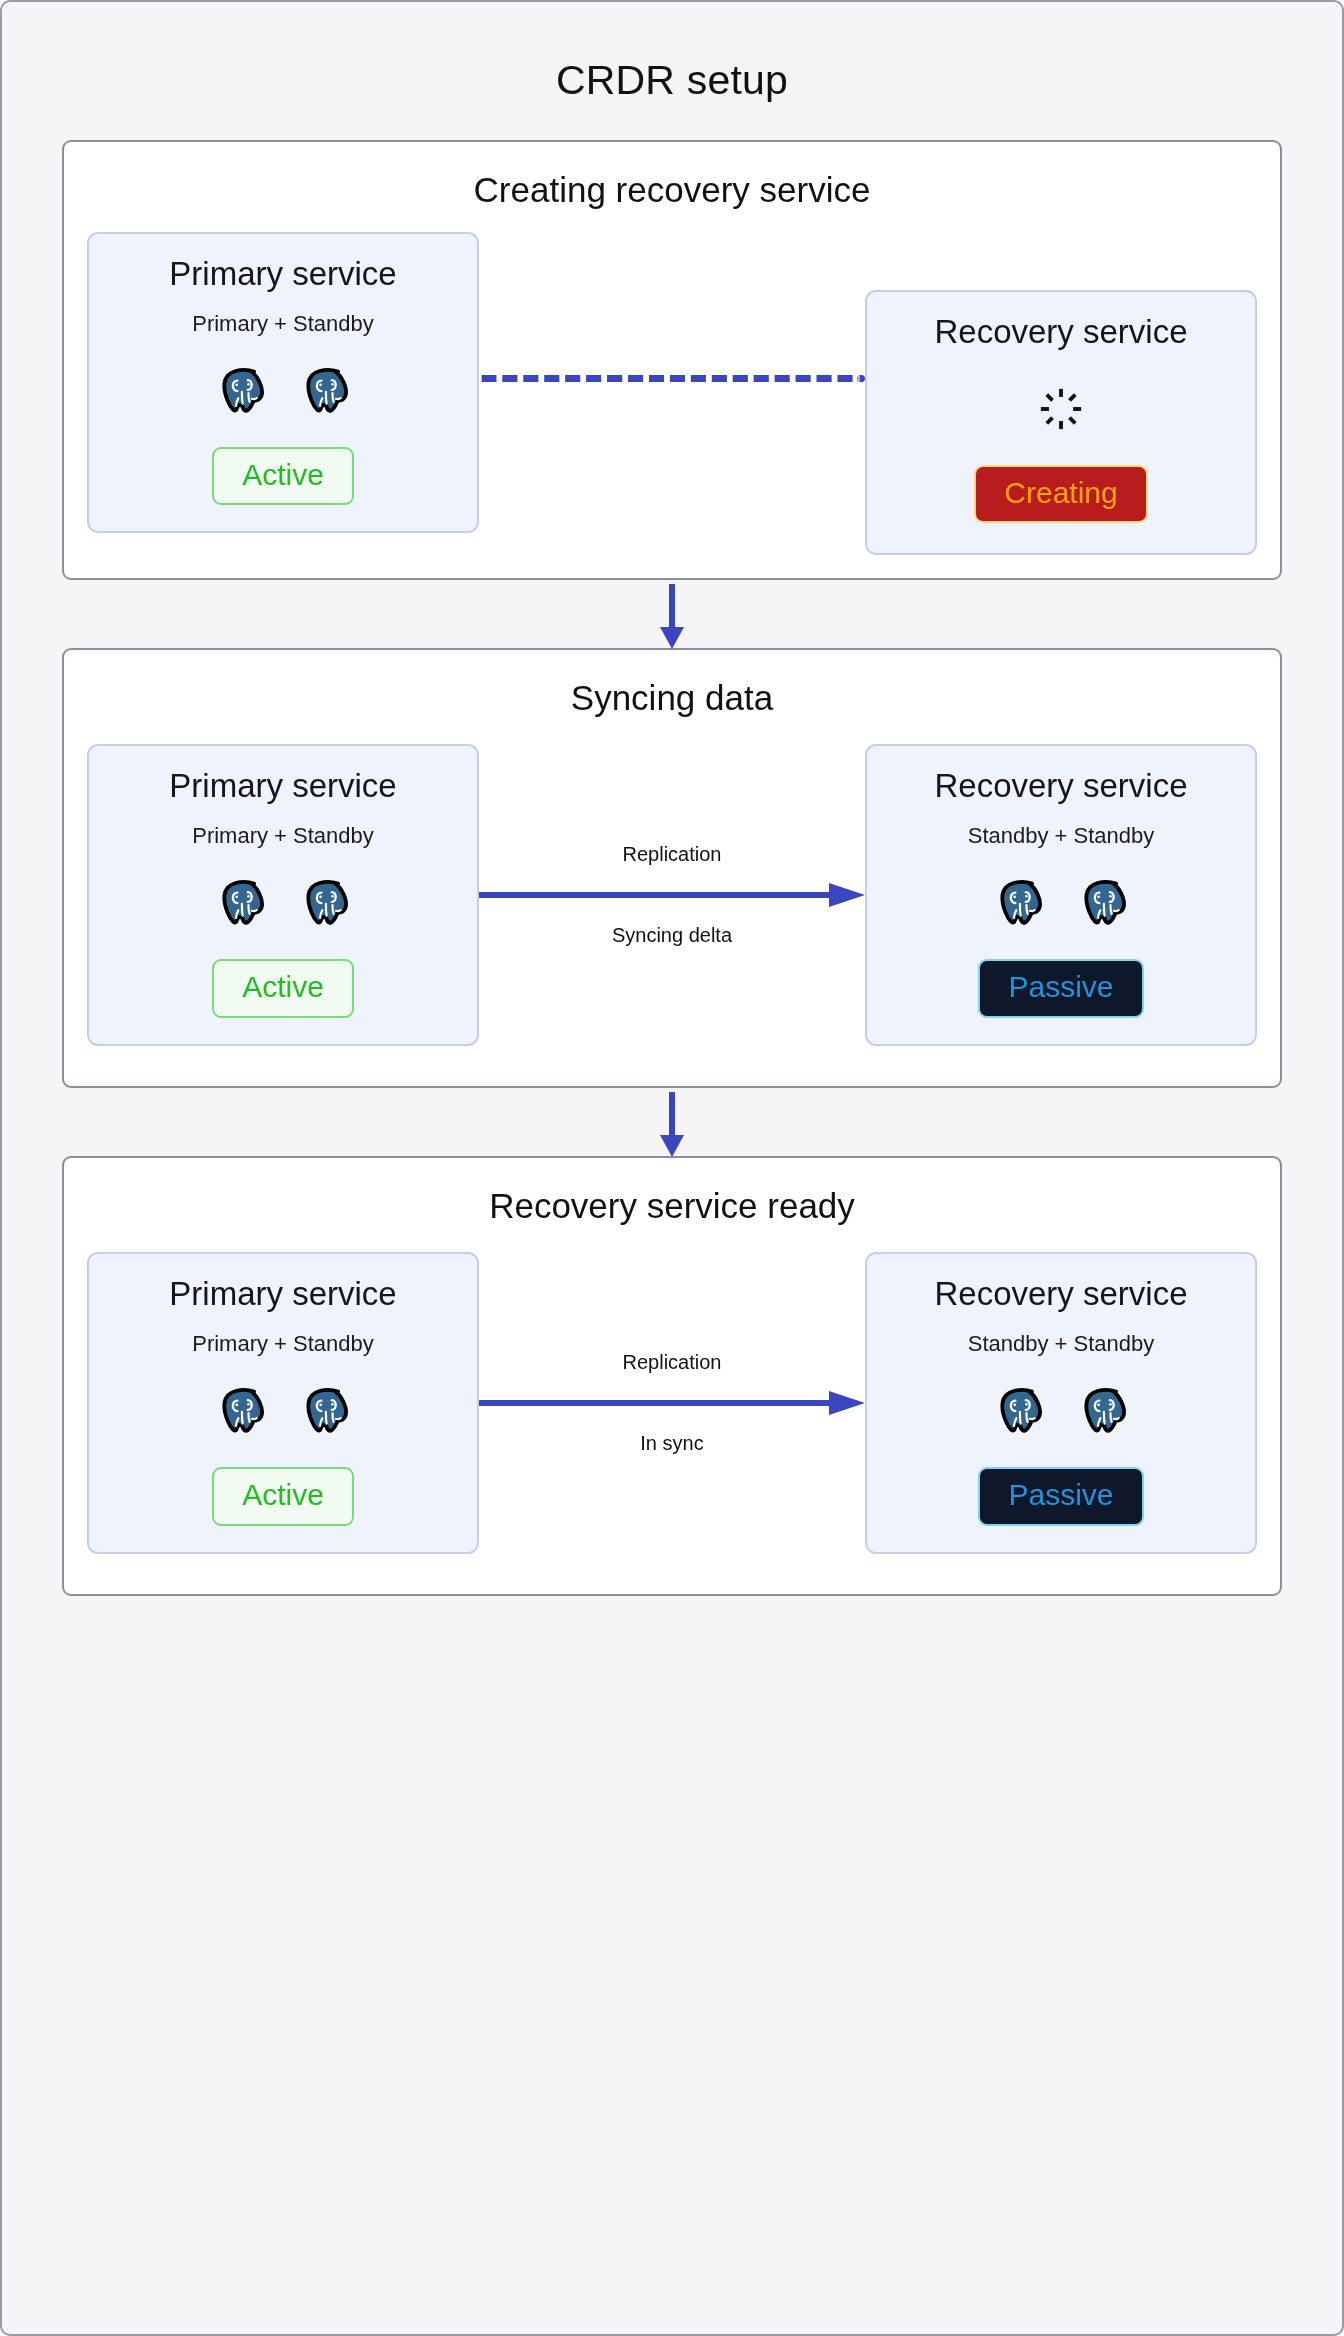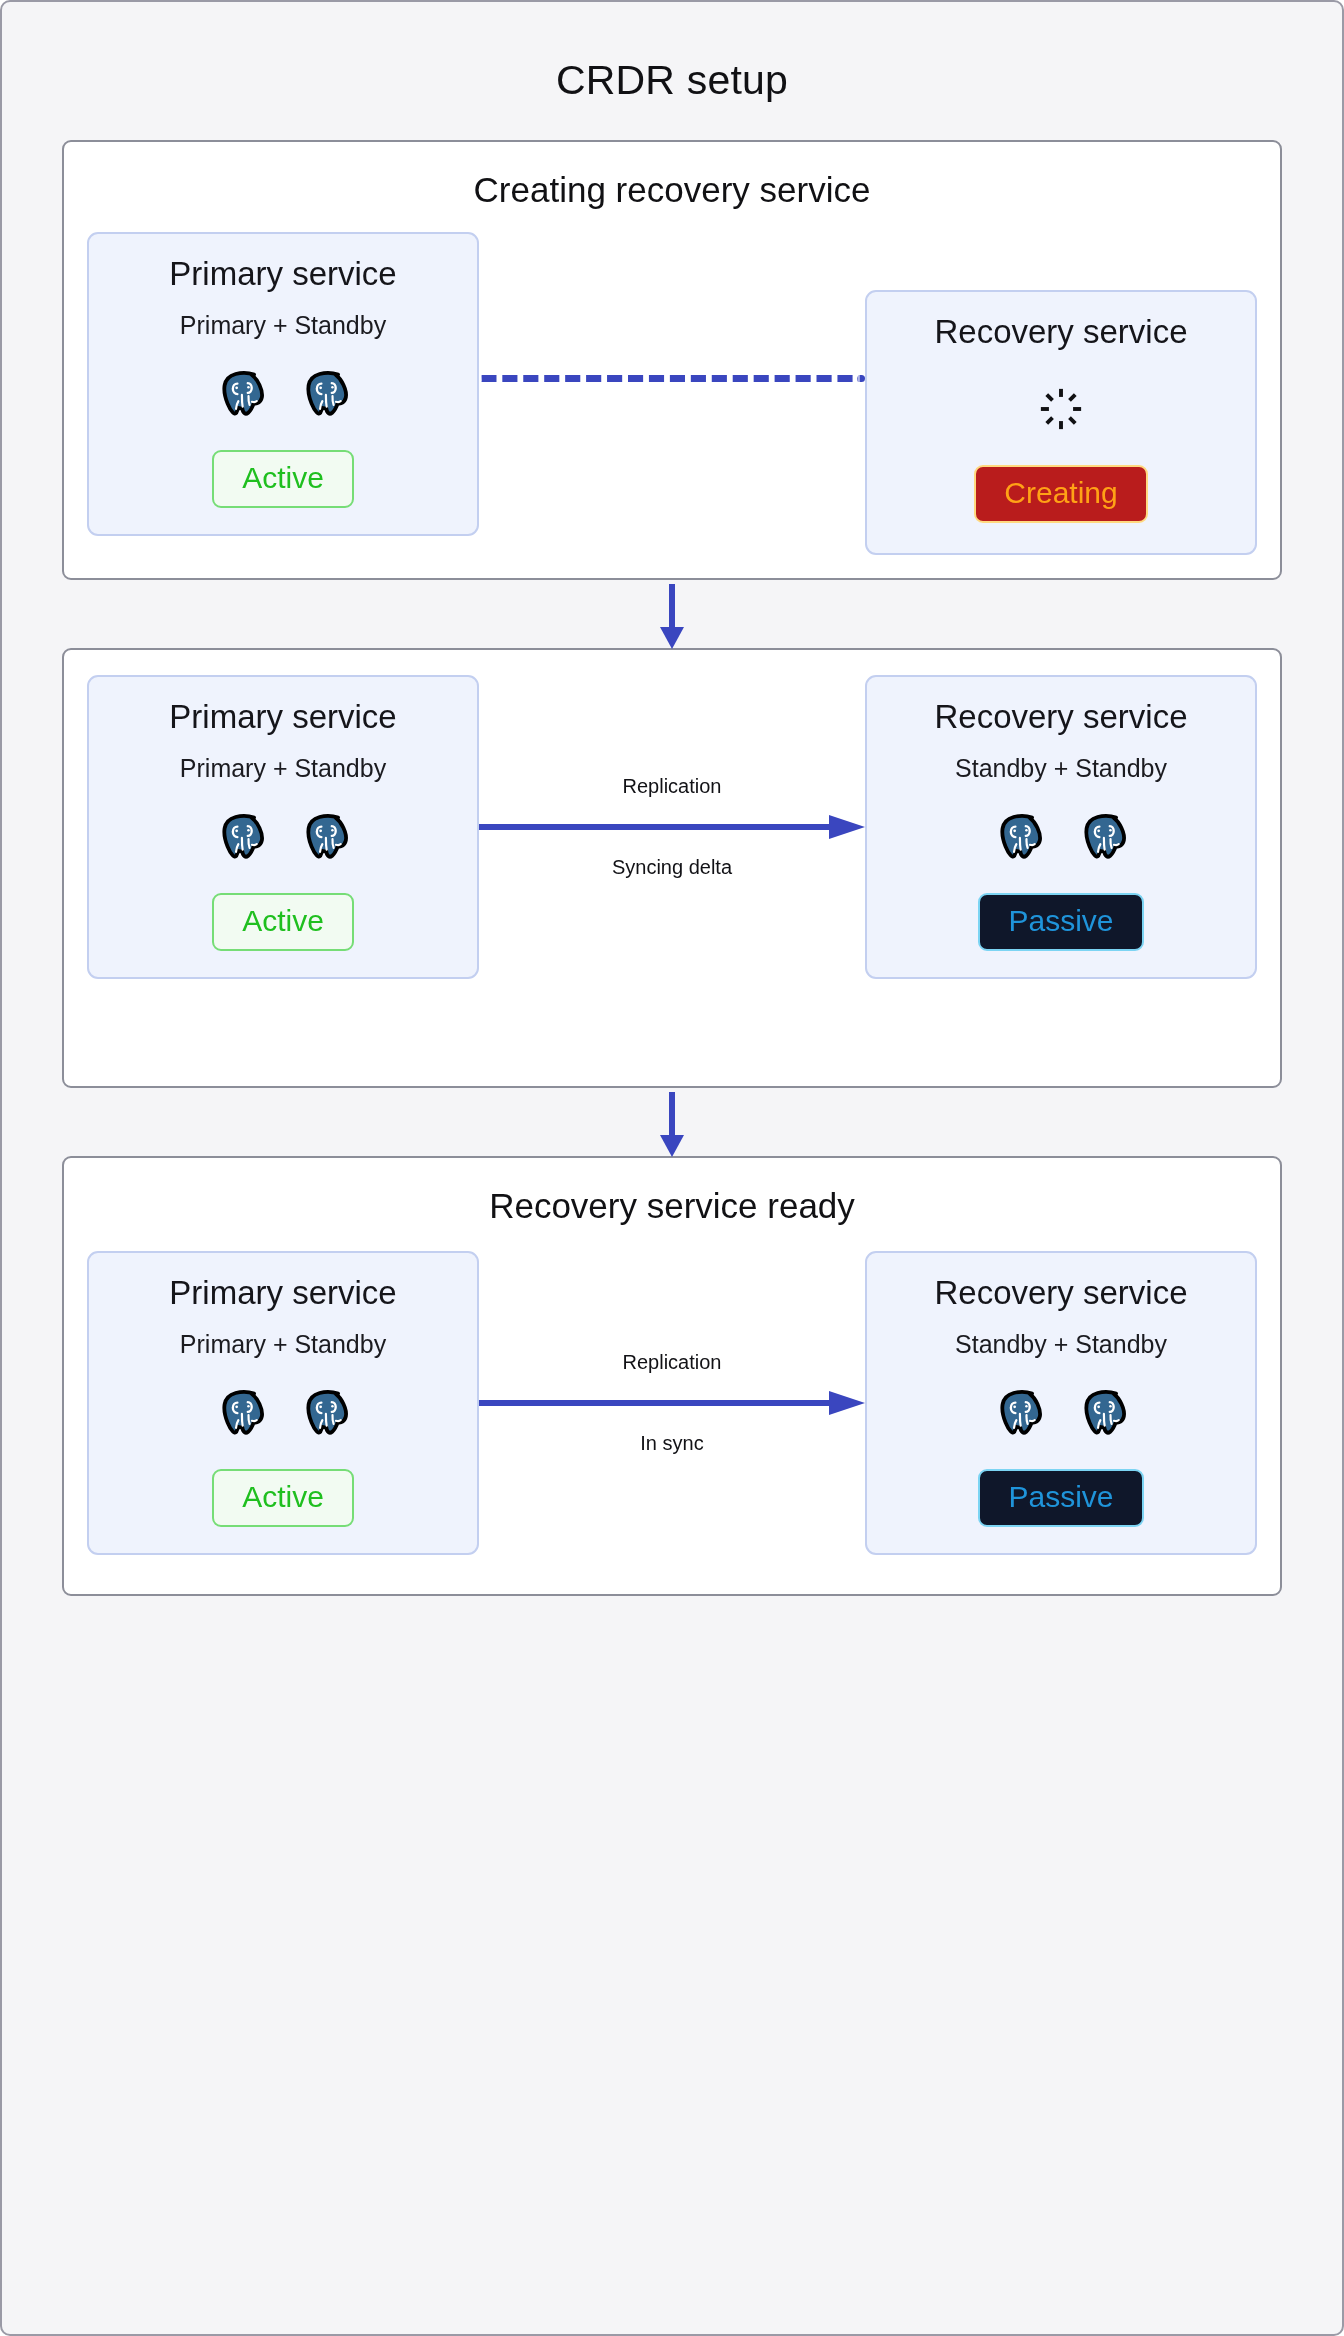--- a/index.html
+++ b/index.html
@@ -81,21 +81,21 @@
     padding-bottom: 30px;
   }
 
   .svc-name {
     font-size: 33px;
     color: #15151a;
     font-weight: 400;
     line-height: 1.12;
   }
   .svc-sub {
-    font-size: 25px;
+    font-size: 22px;
     color: #1b1b20;
     margin-top: 18px;
     font-weight: 400;
   }
 
   .pg-row {
     display: flex;
     justify-content: center;
     gap: 26px;
     margin-top: 22px;
@@ -249,20 +249,21 @@
         </div>
 
       </div>
     </div>
 
     <div class="stage stage-2">
       <svg class="v-arrow v-arrow-1" viewBox="0 0 30 66">
         <line x1="15" y1="0" x2="15" y2="46" stroke="#3a46bf" stroke-width="6"></line>
         <polygon points="15,65 3,43 27,43" fill="#3a46bf"></polygon>
       </svg>
+      <div class="stage-title">Syncing data</div>
       <div class="stage-body">
 
         <div class="svc-card">
           <div class="svc-name">Primary service</div>
           <div class="svc-sub">Primary + Standby</div>
           <div class="pg-row">
             <span class="pg-icon">
               <svg viewBox="0 0 64 64" class="pg-icon">
                   <g fill="none" stroke="#000" stroke-width="4.2" stroke-linecap="round" stroke-linejoin="round">
                     <path fill="#336791" d="M46.5 10.5c-6.5-2.2-13.8-2.4-20.4-.6-6.9 1.9-11.2 6.4-12.2 12.6-1 6.4.7 13.8 3.3 20.1 1.6 3.9 3.6 7.5 5.6 9.6 1.4 1.5 3 2 4.1.6 1-1.2 1.3-3.2 1.3-5.6 1.7.6 3.5.8 5.2.5.2 1.6.7 3.5 1.7 4.7 1.3 1.6 3.3 1.5 4.9.2 2.2-1.8 4.5-6 6.2-10.6 1 .5 2.3.6 3.6.2 2.6-.8 4.6-3.3 5.2-6.4.8-4.2-.5-9.3-2.6-13.8-2.2-4.8-5.3-8.8-8.9-11.5z"></path>

